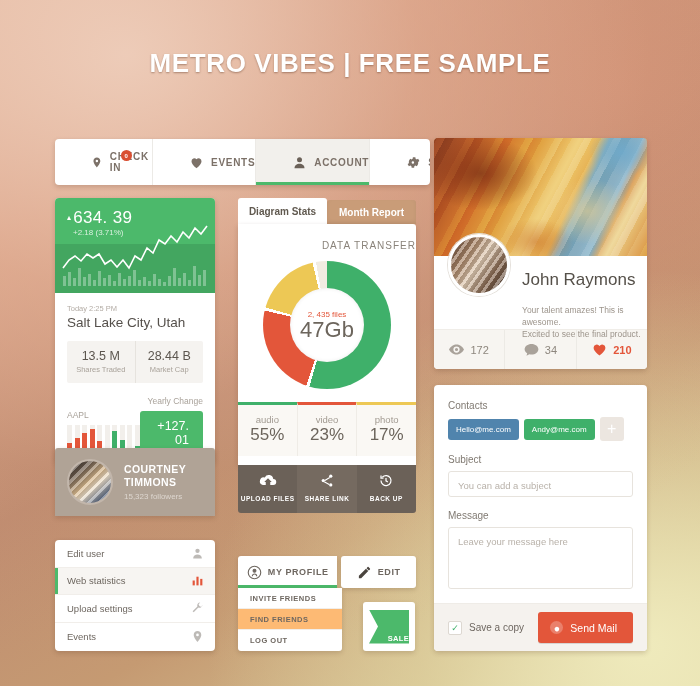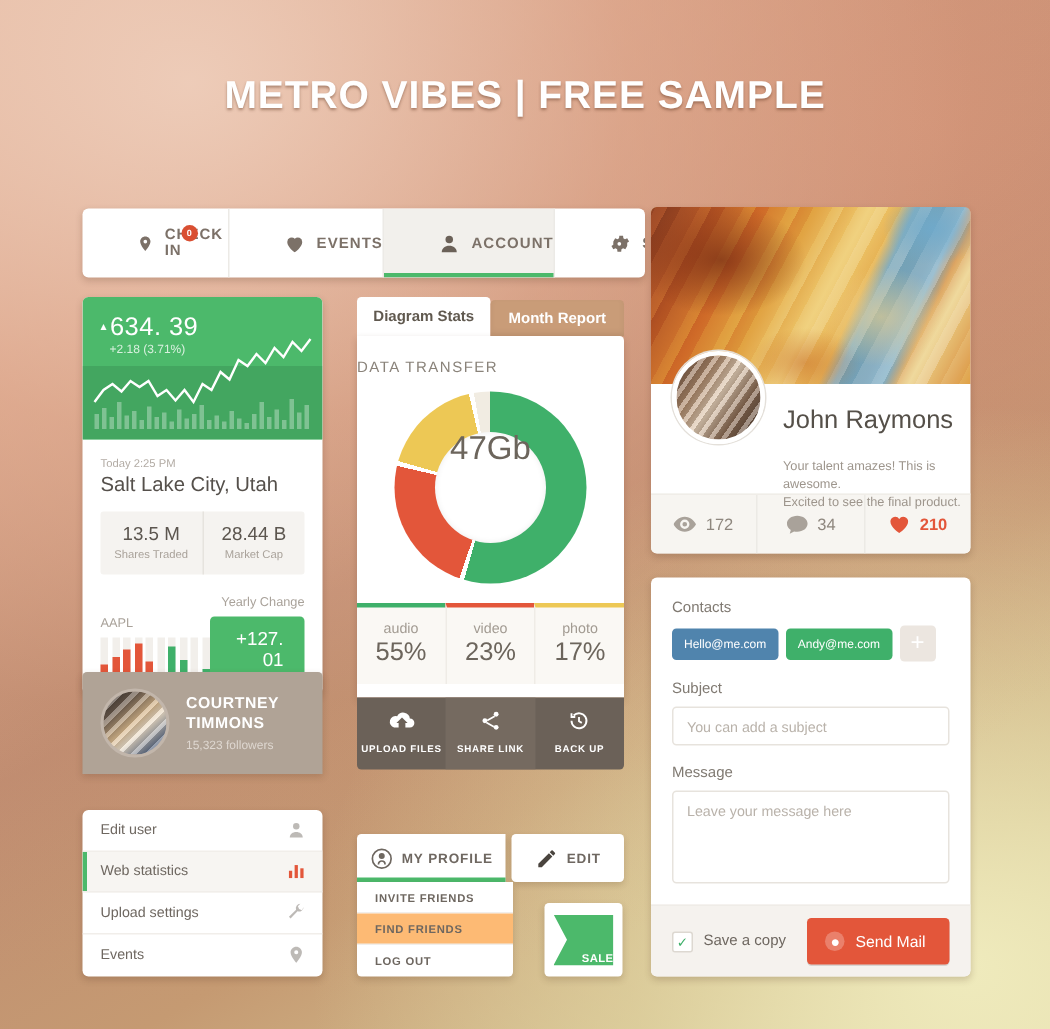--- a/index.html
+++ b/index.html
@@ -63,21 +63,21 @@
   .bar-wrap i { position:absolute; left:0; right:0; bottom:0; display:block; }
   .yc-box { background:#4cb96b; color:#fff; font-size:12.5px; border-radius:3px; padding:8px 14px; margin-top:5px; }
 
   
   #tabs { top:198px; left:238px; width:178px; height:26px; display:flex; }
   .tab { flex:1; display:flex; align-items:center; justify-content:center;
          font-size:10px; font-weight:bold; border-radius:3px 3px 0 0; cursor:pointer; }
   .tab.active { background:#fff; color:#60594f; }
   .tab.inactive { background:#c99c78; color:#fff; margin-top:2px; box-shadow:inset 0 -2px 4px rgba(0,0,0,0.06); }
   #diagram { top:224px; left:238px; width:178px; height:241px; border-radius:0 3px 0 0; overflow:hidden; }
-  .dt-title { text-align:left; font-size:10px; letter-spacing:1px; color:#8a837a; padding-top:16px; }
+  .dt-title { text-align:right; font-size:10px; letter-spacing:1px; color:#8a837a; padding-top:16px; }
   .donut-wrap { position:relative; width:128px; height:128px; margin:10px auto 0; }
   .donut { width:128px; height:128px; border-radius:50%;
     background: conic-gradient(from 0deg,
       #3fb06a 0deg 196deg,
       #fff 196deg 199deg,
       #e3563a 199deg 283deg,
       #fff 283deg 286deg,
       #edc855 286deg 347deg,
       #fff 347deg 350deg,
       #f1ece2 350deg 360deg);
@@ -334,20 +334,21 @@
 <div class="abs" id="tabs">
   <div class="tab active">Diagram Stats</div>
   <div class="tab inactive">Month Report</div>
 </div>
 
 <div class="abs card" id="diagram">
   <div class="dt-title">DATA TRANSFER</div>
   <div class="donut-wrap">
     <div class="donut"></div>
     <div class="donut-hole">
+      <div class="dh-files">2, 435 files</div>
       <div class="dh-size">47Gb</div>
     </div>
   </div>
   <div class="legend" style="margin-top:13px">
     <div class="leg-cell" style="border-top-color:#3fb06a">
       <div class="leg-lbl">audio</div>
       <div class="leg-val">55%</div>
     </div>
     <div class="leg-cell" style="border-top-color:#e3563a">
       <div class="leg-lbl">video</div>

